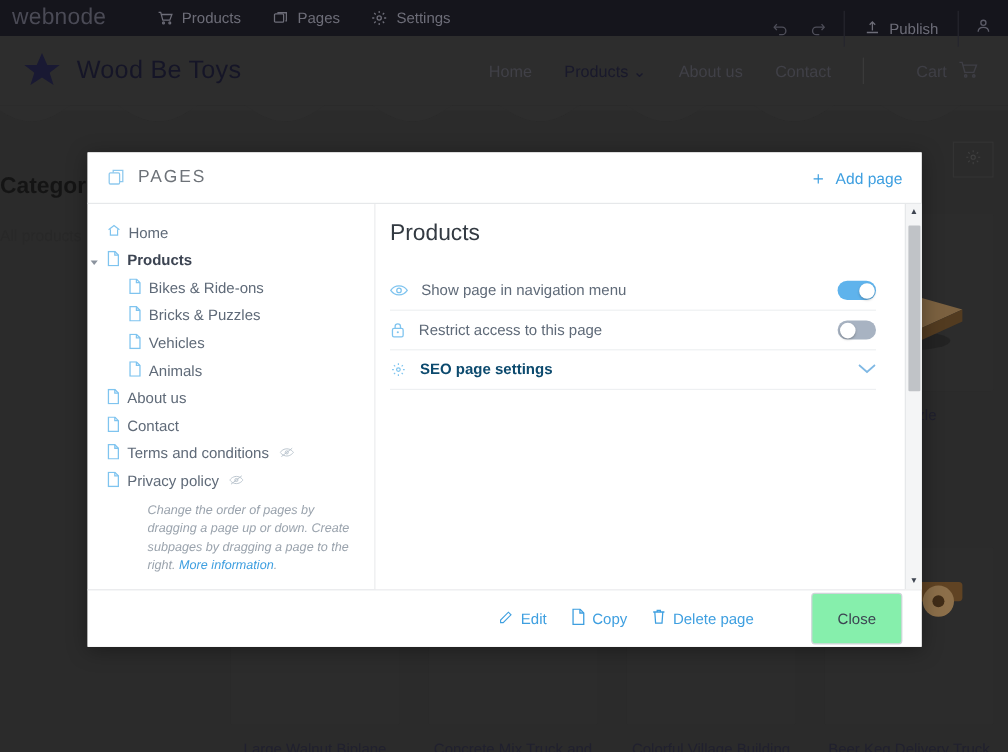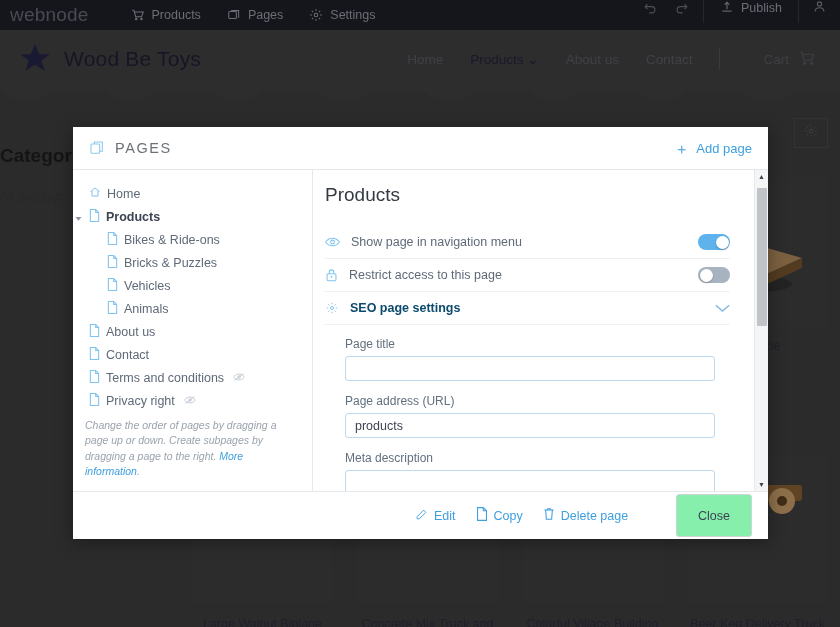--- a/index.html
+++ b/index.html
@@ -21,21 +21,21 @@
     color: #4a4a55; font-size: 19px; letter-spacing: .2px;
     margin-left: 10px; font-weight: 400;
   }
   .topnav { display: flex; align-items: center; margin-left: 42px; gap: 26px; }
   .topnav-item {
     display: flex; align-items: center; gap: 7px;
     color: #6d6d78; font-size: 12.5px; cursor: pointer;
   }
   .topnav-item svg { display: block; }
   .bar-right {
-    position: absolute; right: 0; top: 0; height: 16px;
+    position: absolute; right: 0; top: 16px; height: 16px;
     display: flex; align-items: center;
   }
   .icon-btn {
     display: flex; align-items: center; justify-content: center;
     color: #4e4e59; cursor: pointer; height: 30px;
   }
   .undo-redo { display: flex; gap: 16px; padding: 0 14px; }
   .publish-btn {
     display: flex; align-items: center; gap: 7px;
     color: #6d6d78; font-size: 12.5px; padding: 0 16px;
@@ -136,21 +136,21 @@
   }
   .tree-row.sel { color: #3c4452; font-weight: bold; }
   .tree-row.child { padding-left: 24px; }
   .caret { width: 9px; height: 9px; flex: none; color: #8b939e; margin-left: -9px;}
   .caret-spacer { width: 9px; flex: none; margin-left: -9px; }
   .pg-icon { color: #7fc4ef; flex: none; }
   .home-icon { color: #7fc4ef; flex: none; }
   .hidden-eye { color: #b9c3cd; flex: none; margin-left: 3px; }
   .hint {
     font-size: 10.5px; color: #9aa3ad; font-style: italic;
-    line-height: 1.45; padding: 0 14px 12px 12px;
+    line-height: 1.45; padding: 0 14px 12px 12px; margin-left: 38px;
   }
   .hint a { color: #3e9fe0; text-decoration: none; }
 
   .pane-right { flex: 1; position: relative; min-width: 0; background: #fff; }
   .pane-scroll {
     position: absolute; inset: 0 14px 0 0; overflow: hidden; padding: 14px 24px 0 12px;
   }
   .page-h1 { font-size: 19px; color: #333a42; font-weight: 400; margin-bottom: 20px; }
   .opt-row {
     display: flex; align-items: center; height: 33px;
@@ -557,21 +557,21 @@
             </span>
           </div>
           <div class="tree-row">
             <span class="caret-spacer"></span>
             <span class="pg-icon">
               <svg width="11" height="13" viewBox="0 0 18 22" fill="none" stroke="currentColor" stroke-width="1.8">
                   <path d="M2 1h9l5 5v15H2z"></path>
                   <path d="M11 1v5h5"></path>
                 </svg>
             </span>
-            <span>Privacy right</span>
+            <span>Privacy policy</span>
             <span class="hidden-eye">
               <svg width="12" height="10" viewBox="0 0 24 18" fill="none" stroke="currentColor" stroke-width="1.6">
                 <path d="M1 9s4-6 11-6 11 6 11 6-4 6-11 6S1 9 1 9z"></path>
                   <circle cx="12" cy="9" r="2.6"></circle>
                   <path d="M3 16L21 2"></path>
               </svg>
             </span>
           </div>
         </div>
         <div class="hint">
@@ -618,32 +618,20 @@
               </svg>
             </span>
             <span class="opt-label bold">SEO page settings</span>
             <span class="chev-down">
               <svg width="15" height="9" viewBox="0 0 18 10" fill="none" stroke="currentColor" stroke-width="1.7">
                   <path d="M1 1l8 7 8-7"></path>
                 </svg>
             </span>
           </div>
 
-          <div class="seo-fields">
-            <div class="fld-label">Page title</div>
-            <input class="fld" value="" style="">
-
-            <div class="fld-label">Page address (URL)</div>
-            <input class="fld" value="products" style="">
-
-            <div class="fld-label">Meta description</div>
-            <input class="fld" value="" style="">
-
-            
-          </div>
         </div>
 
         <div class="vscroll">
           <span class="arrow">▲</span>
           <div class="vthumb"></div>
           <span class="arrow">▼</span>
         </div>
       </div>
     </div>
 

